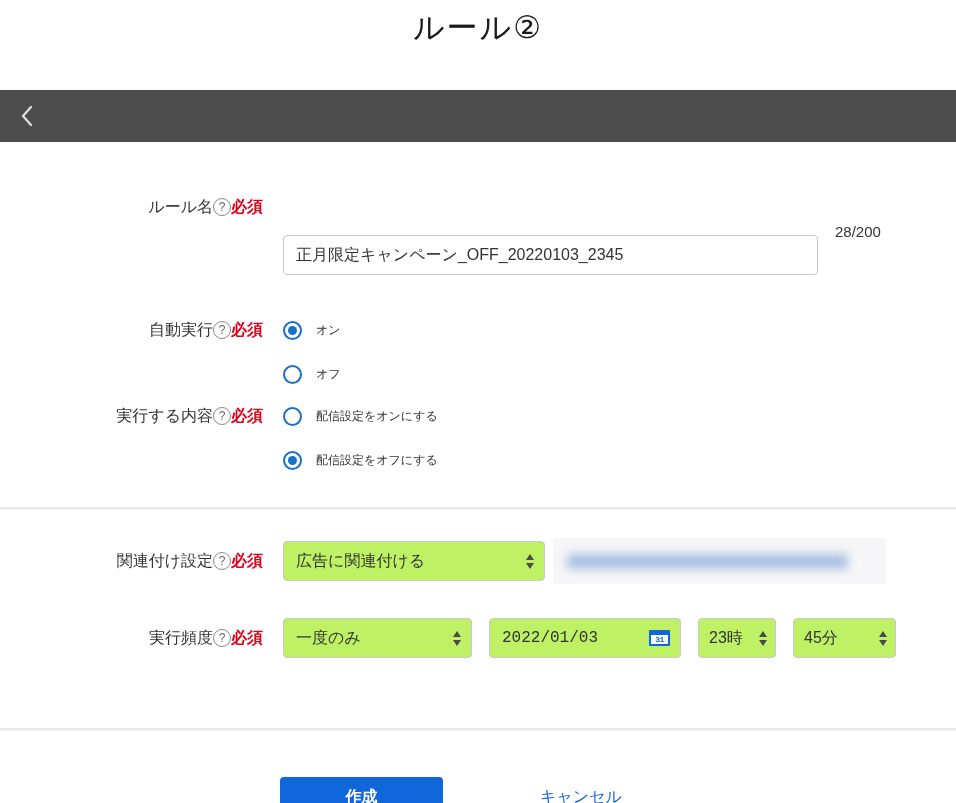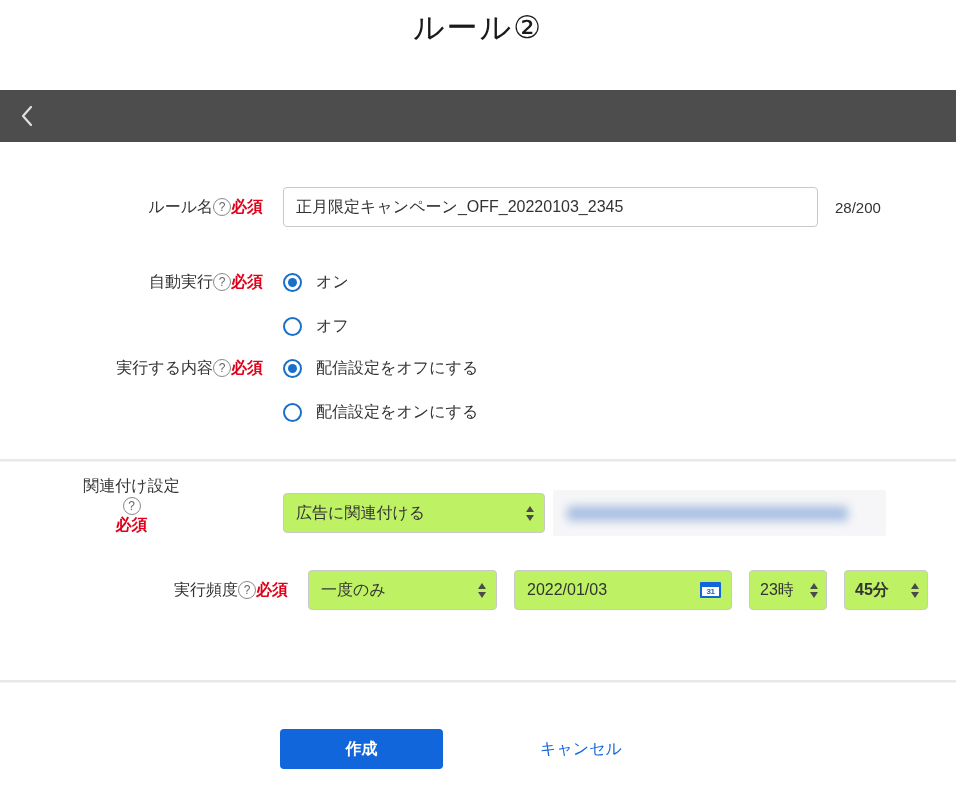--- a/index.html
+++ b/index.html
@@ -33,35 +33,35 @@
     width:18px;height:18px;border:1px solid #8a8a8a;border-radius:50%;
     display:inline-flex;align-items:center;justify-content:center;
     font-size:12px;color:#666;box-sizing:border-box;cursor:pointer;flex:none;
   }
   .req{font-size:16px;font-weight:bold;}
   .ctrl{margin-left:20px;display:flex;align-items:center;}
   
   .text-input{
     width:535px;height:40px;border:1px solid #c9c9c9;border-radius:4px;
     box-sizing:border-box;padding:0 12px;font-size:16px;color:#333;
-    font-family:inherit;outline:none;background:#fff;
+    font-family:inherit;outline:none;background:#fff;margin-top:48px;
   }
   .counter{margin-left:17px;font-size:15px;color:#333;}
   
   .radio-group{display:flex;flex-direction:column;gap:22px;}
   .radio-option{display:flex;align-items:center;gap:14px;cursor:pointer;height:22px;}
   .radio{
     width:19px;height:19px;border-radius:50%;box-sizing:border-box;
     border:2px solid var(--radio-blue);background:#fff;position:relative;flex:none;
   }
   .radio.selected::after{
     content:"";position:absolute;left:3px;top:3px;width:9px;height:9px;
     border-radius:50%;background:var(--radio-blue);
   }
-  .radio-text{font-size:16px;color:#333;font-family:Liberation Serif, serif;}
+  .radio-text{font-size:12px;color:#333;font-family:Liberation Serif, serif;}
   
   .selectbox{
     height:40px;border:1px solid #c9c9c9;border-radius:4px;background:#bef264;
     box-sizing:border-box;display:flex;align-items:center;justify-content:space-between;
     padding:0 10px 0 12px;font-size:16px;color:#333;cursor:pointer;
   }
   .spin{display:inline-flex;flex-direction:column;align-items:center;}
   .spin i{display:block;width:0;height:0;border-left:4.5px solid transparent;border-right:4.5px solid transparent;}
   .spin .up{border-bottom:6px solid #4a4a4a;margin-bottom:3px;}
   .spin .dn{border-top:6px solid #4a4a4a;}
@@ -90,21 +90,21 @@
     width:163px;height:40px;background:var(--btn-blue);color:#fff;border:none;
     border-radius:4px;font-size:16px;font-weight:bold;font-family:inherit;cursor:pointer;
   }
   .cancel-link{margin-left:97px;font-size:16px;cursor:pointer;}
   
   .mt-r1{margin-top:45px;}
   .mt-r2{margin-top:44px;}
   .mt-r3{margin-top:20px;}
   .mt-d1{margin-top:36px;}
   .mt-r4{margin-top:28px;}
-  .mt-r5{margin-top:34px;padding-left:25px;}
+  .mt-r5{margin-top:34px;}
   .mt-d2{margin-top:70px;}
 </style>
 </head>
 <body>
 
 <div class="page-title">ルール②</div>
 
 <div class="header" style="background: rgb(77, 77, 77);">
   <span class="back-btn">
     <svg width="14" height="24" viewBox="0 0 14 24">
@@ -147,35 +147,35 @@
 
 <div class="row mt-r3">
   <div class="label-cell h22">
     <span class="flabel">実行する内容</span>
     <span class="help">?</span>
     <span class="req" style="color: rgb(224, 0, 26);">必須</span>
   </div>
   <div class="ctrl">
     <div class="radio-group">
       <label class="radio-option">
+        <span class="radio"></span>
+        <span class="radio-text">配信設定をオンにする</span>
+      </label>
+      <label class="radio-option">
         <span class="radio selected"></span>
         <span class="radio-text">配信設定をオフにする</span>
       </label>
-      <label class="radio-option">
-        <span class="radio"></span>
-        <span class="radio-text">配信設定をオンにする</span>
-      </label>
     </div>
   </div>
 </div>
 
 <div class="divider mt-d1"></div>
 
 <div class="row mt-r4">
-  <div class="label-cell h40" style="height:46px;flex-direction:column;">
+  <div class="label-cell h40" style="height:46px;">
     <span class="flabel">関連付け設定</span>
     <span class="help">?</span>
     <span class="req" style="color: rgb(224, 0, 26);">必須</span>
   </div>
   <div class="ctrl">
     <div class="selectbox" style="width:262px;align-self:center;">
       <span>広告に関連付ける</span>
       <span class="spin">
           <i class="up"></i>
           <i class="dn"></i>
@@ -194,34 +194,34 @@
     <span class="req" style="color: rgb(224, 0, 26);">必須</span>
   </div>
   <div class="ctrl" style="gap:17px;">
     <div class="selectbox" style="width:189px;">
       <span>一度のみ</span>
       <span class="spin">
           <i class="up"></i>
           <i class="dn"></i>
         </span>
     </div>
-    <div class="selectbox" style="width:218px;">
+    <div class="selectbox" style="width:192px;font-family:Liberation Mono, monospace;">
       <span>2022/01/03</span>
       <span class="cal">
           <span class="cal-txt">31</span>
         </span>
     </div>
     <div class="selectbox" style="width:78px;padding:0 8px 0 10px;">
       <span>23時</span>
       <span class="spin">
           <i class="up"></i>
           <i class="dn"></i>
         </span>
     </div>
-    <div class="selectbox" style="width:84px;padding:0 8px 0 10px;font-weight:bold;">
+    <div class="selectbox" style="width:103px;padding:0 8px 0 10px;">
       <span>45分</span>
       <span class="spin">
           <i class="up"></i>
           <i class="dn"></i>
         </span>
     </div>
   </div>
 </div>
 
 <div class="divider mt-d2"></div>

